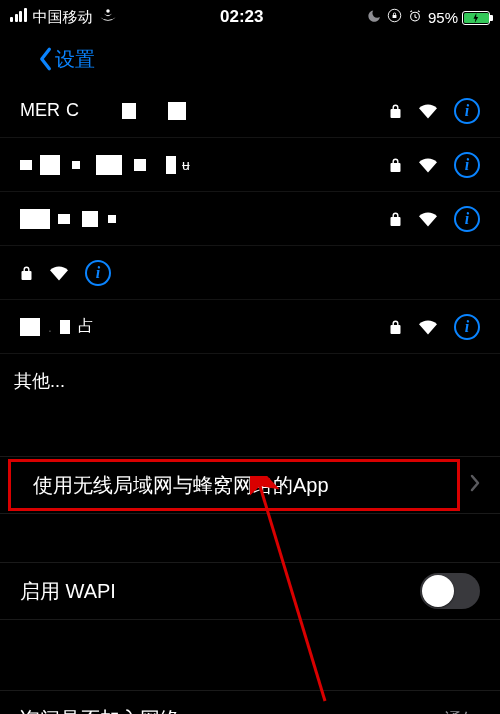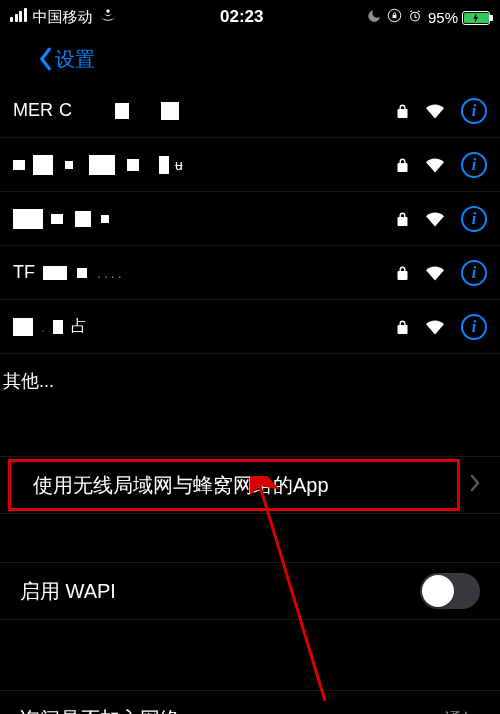--- a/index.html
+++ b/index.html
@@ -25,29 +25,29 @@
   .battery-fill svg { width:8px; height:10px; }
 
   
   .nav-header { height:50px; position:relative; display:flex; align-items:center; }
   .back { display:flex; align-items:center; color:#0a84ff; font-size:20px; padding-left:6px;margin-left:31px; }
   .back svg { width:16px; height:26px; margin-right:2px; }
   .nav-title { position:absolute; left:0; right:0; text-align:center; font-size:20px; font-weight:600; pointer-events:none; }
 
   
   .list { background:#000; }
-  .row { height:54px; display:flex; align-items:center; padding:0 13px; border-bottom:0.5px solid rgba(255,255,255,0.08); }
+  .row { height:54px; display:flex; align-items:center; padding:0 20px; border-bottom:0.5px solid rgba(255,255,255,0.08); }
   .net-name { flex:1; font-size:18px; display:flex; align-items:center; gap:6px; }
   .censor { display:inline-block; background:#fff; }
   .icons { display:flex; align-items:center; gap:16px; }
   .lock-ico, .wifi-ico, .info-ico { display:flex; align-items:center; justify-content:center; }
   .lock-ico svg { width:13px; height:16px; }
   .wifi-ico svg { width:20px; height:16px; }
   .info-ico { width:26px; height:26px; border:2px solid #0a84ff; border-radius:50%; color:#0a84ff; font-family: Georgia, 'Times New Roman', serif; font-style: italic; font-weight:700; font-size:16px; line-height:22px; text-align:center; }
-  .other-row { height:54px; display:flex; align-items:center; padding:0 3px; font-size:18px; }
+  .other-row { height:54px; display:flex; align-items:center; padding:0 14px; font-size:18px; }
 
   
   .section-gap { height:48px; background:#000; }
 
   
   .setting-row { height:58px; display:flex; align-items:center; padding:0 20px; font-size:20px; border-top:0.5px solid rgba(255,255,255,0.10); border-bottom:0.5px solid rgba(255,255,255,0.10); position:relative; }
   .chevron { margin-left:auto; }
   .chevron svg { width:10px; height:18px; }
   .toggle { margin-left:auto; width:60px; height:36px; border-radius:18px; background:#39393d; position:relative; }
   .toggle .knob { width:32px; height:32px; border-radius:50%; background:#fff; position:absolute; top:2px; left:2px; box-shadow:0 1px 2px rgba(0,0,0,0.5); }
@@ -189,26 +189,20 @@
       <span class="wifi-ico">
           <svg viewBox="0 0 20 16">
             <path fill="#fff" d="M10 15.5 1 5.2A13.4 13.4 0 0 1 10 1.6c3.4 0 6.5 1.3 9 3.6L10 15.5z"></path>
           </svg>
         </span>
       <span class="info-ico">i</span>
     </div>
   </div>
 
   <div class="row">
-    <div class="net-name">
-      <span style="margin-right:2px">TF</span>
-      <span class="censor" style="width:24px;height:14px"></span>
-      <span class="censor" style="width:10px;height:10px;margin-left:4px"></span>
-      <span style="color:#888;letter-spacing:3px;margin-left:4px;font-size:14px">....</span>
-    </div>
     <div class="icons">
       <span class="lock-ico">
           <svg viewBox="0 0 12 16">
             <path fill="#fff" d="M3 6V4.5a3 3 0 1 1 6 0V6h1a1 1 0 0 1 1 1v7a1 1 0 0 1-1 1H2a1 1 0 0 1-1-1V7a1 1 0 0 1 1-1h1zm1.4 0h3.2V4.5a1.6 1.6 0 1 0-3.2 0V6z"></path>
           </svg>
         </span>
       <span class="wifi-ico">
           <svg viewBox="0 0 20 16">
             <path fill="#fff" d="M10 15.5 1 5.2A13.4 13.4 0 0 1 10 1.6c3.4 0 6.5 1.3 9 3.6L10 15.5z"></path>
           </svg>

